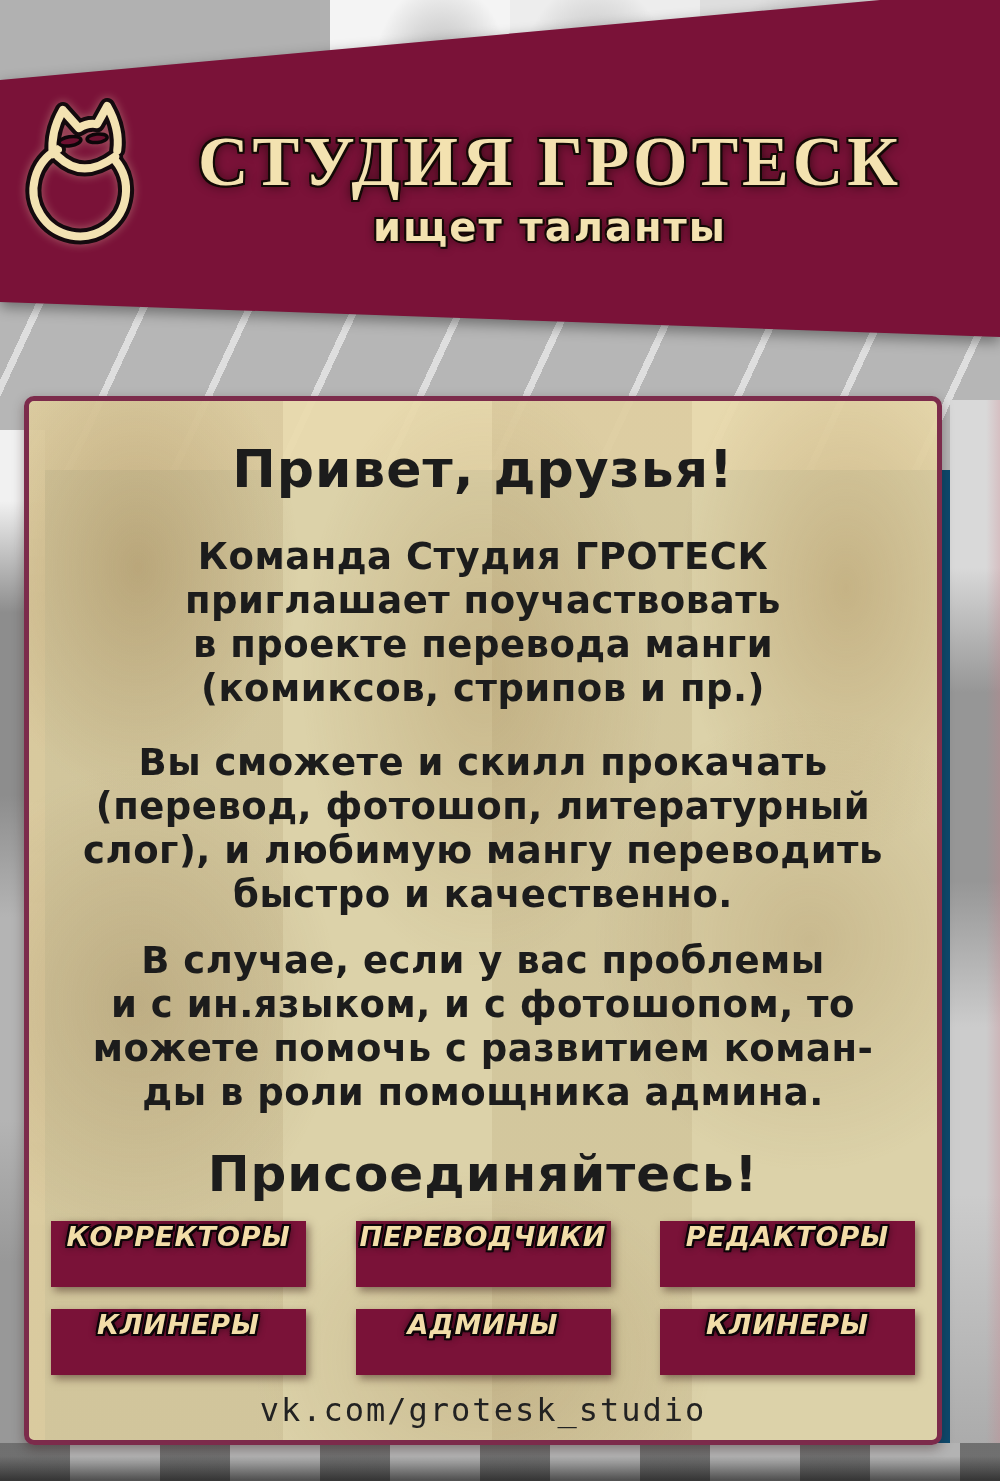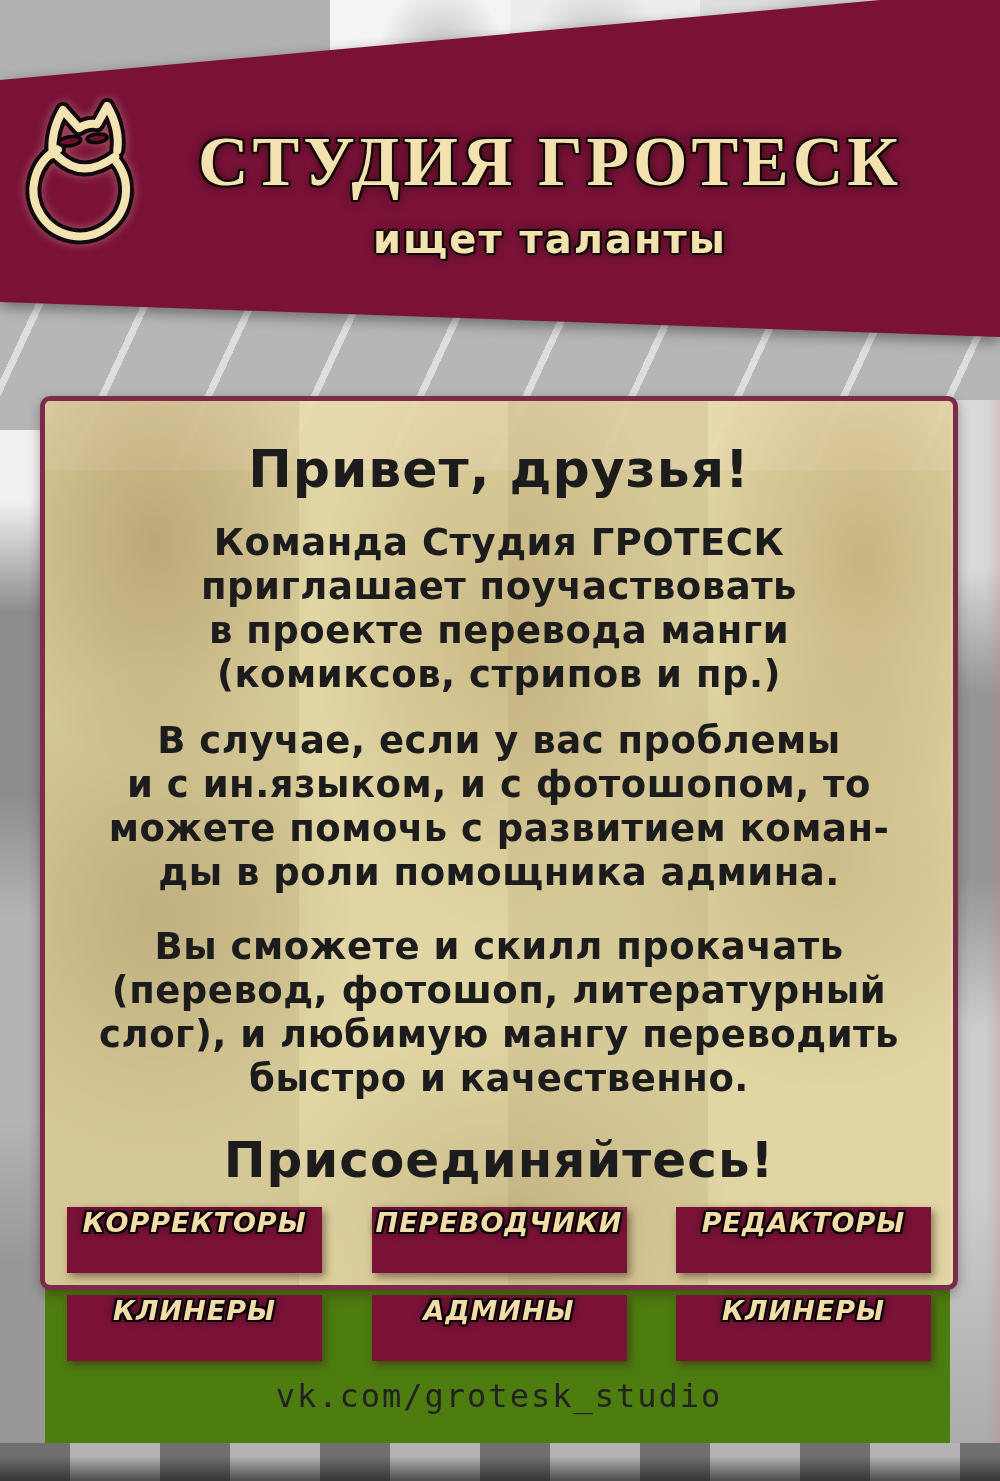--- a/index.html
+++ b/index.html
@@ -1,16 +1,16 @@
 <!DOCTYPE html>
 <html><head>
 <meta charset="utf-8">
 <style>
   html,body{margin:0;padding:0;background:#888;}
-  .stage{position:relative;width:1000px;height:1481px;overflow:hidden;background:#4d7c0f;font-family:"DejaVu Sans",sans-serif;}
+  .stage{position:relative;width:1000px;height:1481px;overflow:hidden;background:#0c4a6e;font-family:"DejaVu Sans",sans-serif;}
 
   
   .bg{position:absolute;}
   .bg-top-left{left:0;top:0;width:330px;height:345px;background:#b1b1b1;
     background-image:radial-gradient(150px 45px at 58% 27%, rgba(30,30,30,.45), transparent 70%),
                      radial-gradient(90px 30px at 30% 35%, rgba(50,50,50,.35), transparent 70%);}
   .bg-top-mid{left:330px;top:0;width:180px;height:345px;background:#f4f4f4;
     background-image:radial-gradient(95px 130px at 62% 22%, rgba(125,125,125,.55), transparent 72%);}
   .bg-top-mid2{left:510px;top:0;width:190px;height:345px;background:#ededed;
     background-image:radial-gradient(110px 150px at 45% 25%, rgba(110,110,110,.5), transparent 70%);}
@@ -33,41 +33,41 @@
     clip-path:polygon(0 80px, 880px 0, 1000px 0, 1000px 337px, 0 302px);}
   .cat{position:absolute;left:12px;top:96px;width:132px;height:166px;
     filter:drop-shadow(0 0 5px rgba(250,235,190,.35));}
   .titles{position:absolute;left:170px;top:120px;width:760px;text-align:center;}
   .studio-title{font-family:"Liberation Serif","DejaVu Serif",serif;font-weight:bold;
     font-size:70px;line-height:84px;letter-spacing:4px;color:#f3e2b0;white-space:nowrap;
     text-shadow:2px 0 0 #140a06,-2px 0 0 #140a06,0 2px 0 #140a06,0 -2px 0 #140a06,
       2px 2px 0 #140a06,-2px -2px 0 #140a06,2px -2px 0 #140a06,-2px 2px 0 #140a06,0 0 12px rgba(15,6,3,.9);}
   .studio-subtitle{font-weight:bold;font-size:40px;line-height:46px;letter-spacing:2px;color:#f3e2b0;
     text-shadow:2px 0 0 #140a06,-2px 0 0 #140a06,0 2px 0 #140a06,0 -2px 0 #140a06,
-      2px 2px 0 #140a06,-2px -2px 0 #140a06,0 0 10px rgba(15,6,3,.85);margin-top:12px;}
+      2px 2px 0 #140a06,-2px -2px 0 #140a06,0 0 10px rgba(15,6,3,.85);}
 
   
-  .panel{position:absolute;left:40px;top:396px;width:918px;height:894px;box-sizing:border-box;
+  .panel{position:absolute;left:24px;top:396px;width:918px;height:1049px;box-sizing:border-box;
     border:5px solid #7c2b4b;border-radius:10px;background:rgba(234,219,173,.94);
     box-shadow:0 4px 12px rgba(40,15,15,.35);}
   .panel-art{position:absolute;inset:0;border-radius:6px;overflow:hidden;pointer-events:none;
     background-image:
       radial-gradient(230px 330px at 12% 16%, rgba(130,95,45,.30), transparent 70%),
       radial-gradient(260px 430px at 50% 26%, rgba(145,110,55,.26), transparent 70%),
       radial-gradient(240px 380px at 90% 18%, rgba(150,113,58,.32), transparent 70%),
       radial-gradient(300px 320px at 86% 52%, rgba(135,100,50,.22), transparent 72%),
       radial-gradient(280px 330px at 12% 58%, rgba(120,88,45,.22), transparent 72%),
       radial-gradient(320px 260px at 50% 92%, rgba(130,95,48,.20), transparent 72%),
       linear-gradient(90deg, rgba(120,90,45,.10) 0 28%, rgba(0,0,0,0) 28% 51%, rgba(120,90,45,.09) 51% 73%, rgba(0,0,0,0) 73%);}
   .panel-content{position:relative;height:100%;text-align:center;color:#1c1c1c;font-weight:bold;}
 
   .greeting{margin:36px 0 0;font-size:52px;line-height:64px;letter-spacing:1px;}
   .para{margin:0;font-size:37px;line-height:44px;letter-spacing:0.5px;}
   .para .line{display:block;}
-  .para-1{margin-top:20px;}
+  .para-1{margin-top:34px;}
   .para-2{margin-top:30px;}
   .para-3{margin-top:22px;}
   .cta{margin:28px 0 12px;font-size:50px;line-height:62px;letter-spacing:1px;}
 
   .roles{margin:16px 22px 0;display:grid;grid-template-columns:repeat(3,255px);
     justify-content:space-between;row-gap:22px;}
   .role-button{height:66px;background:#7a1238;display:flex;align-items:flex-start;justify-content:center;
     box-shadow:3px 4px 8px rgba(55,25,20,.5);cursor:pointer;}
   .role-label{color:#f2dda8;font-size:27px;font-weight:bold;letter-spacing:1px;font-style:italic;
     text-shadow:2px 0 0 #0d0508,-2px 0 0 #0d0508,0 2px 0 #0d0508,0 -2px 0 #0d0508,
@@ -123,32 +123,32 @@
 
       <h1 class="greeting">Привет, друзья!</h1>
 
       <p class="para para-1">
         <span class="line">Команда Студия ГРОТЕСК</span>
         <span class="line">приглашает поучаствовать</span>
         <span class="line">в проекте перевода манги</span>
         <span class="line">(комиксов, стрипов и пр.)</span>
       </p>
 
+      <p class="para para-2">
+        <span class="line">Вы сможете и скилл прокачать</span>
+        <span class="line">(перевод, фотошоп, литературный</span>
+        <span class="line">слог), и любимую мангу переводить</span>
+        <span class="line">быстро и качественно.</span>
+      </p>
+
       <p class="para para-3">
         <span class="line">В случае, если у вас проблемы</span>
         <span class="line">и с ин.языком, и с фотошопом, то</span>
         <span class="line">можете помочь с развитием коман-</span>
         <span class="line">ды в роли помощника админа.</span>
-      </p>
-
-      <p class="para para-2">
-        <span class="line">Вы сможете и скилл прокачать</span>
-        <span class="line">(перевод, фотошоп, литературный</span>
-        <span class="line">слог), и любимую мангу переводить</span>
-        <span class="line">быстро и качественно.</span>
       </p>
 
       <h2 class="cta">Присоединяйтесь!</h2>
 
       <div class="roles">
         <div class="role-button">
           <span class="role-label">КОРРЕКТОРЫ</span>
         </div>
         <div class="role-button">
           <span class="role-label">ПЕРЕВОДЧИКИ</span>

